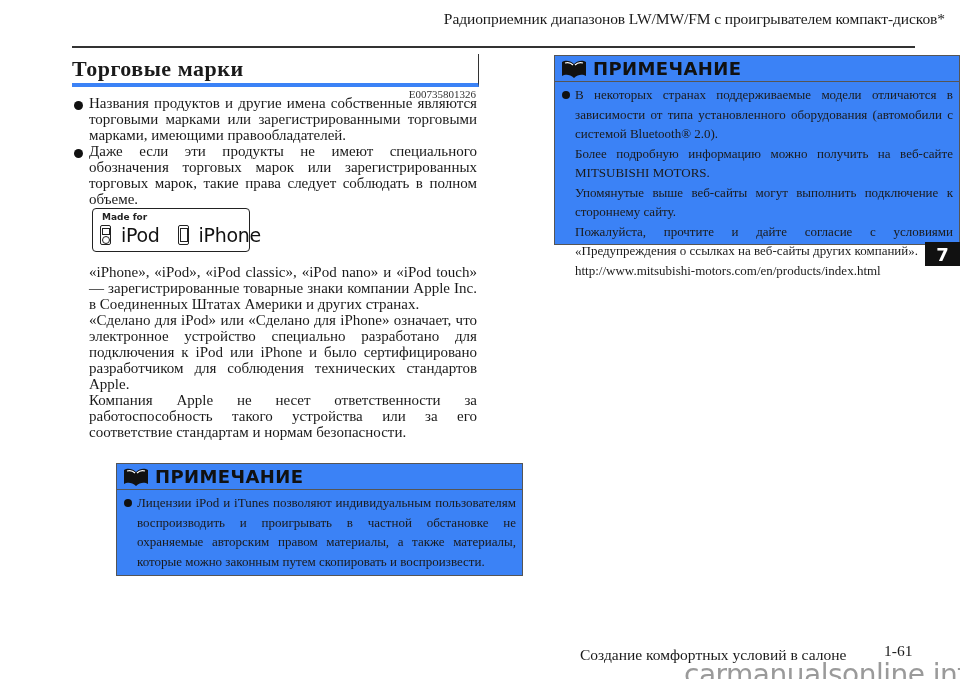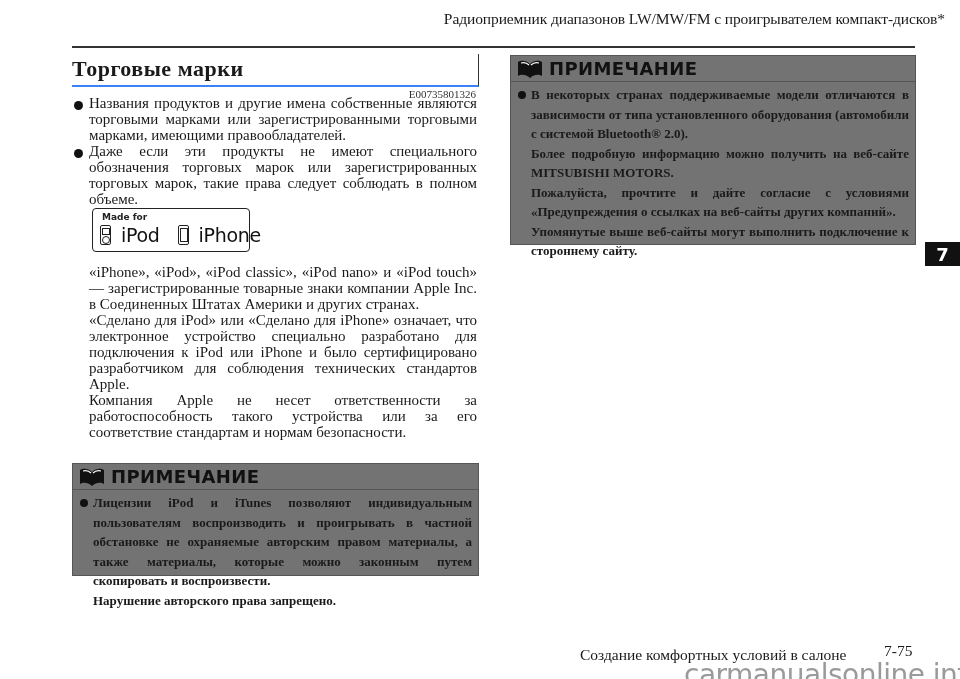--- a/index.html
+++ b/index.html
@@ -5,21 +5,21 @@
   * { box-sizing: border-box; margin: 0; padding: 0; }
   html, body { width: 960px; height: 679px; background: #ffffff; overflow: hidden; }
   body { position: relative; font-family: "Liberation Serif", "DejaVu Serif", serif; color: #1a1a1a; }
 
   .running-header {
     position: absolute; right: 15px; top: 10px;
     font-size: 15.5px; letter-spacing: -0.1px; white-space: nowrap;
   }
   .header-rule { position: absolute; left: 72px; top: 46px; width: 843px; height: 1.5px; background: #333; }
 
-  .section-title-wrap { position: absolute; left: 72px; top: 54px; width: 407px; height: 33px; border-right: 1.5px solid #333; border-bottom: 2px solid #3b82f6; }
+  .section-title-wrap { position: absolute; left: 72px; top: 54px; width: 407px; height: 33px; border-right: 1.5px solid #333; border-bottom: 4px solid #3b82f6; }
   .section-title { position: absolute; left: 0; top: 2px; font-size: 22px; font-weight: bold; letter-spacing: 0.5px; }
   .section-code { position: absolute; left: 380px; top: 88px; width: 96px; text-align: right; font-size: 11px; color: #333; }
 
   .body-text { font-size: 15px; line-height: 16px; text-align: justify; }
   .bullet-list { position: absolute; left: 72px; top: 95px; width: 405px; list-style: none; }
   .bullet-item { position: relative; padding-left: 17px; }
   .bullet-dot { position: absolute; left: 2px; top: 6px; width: 9px; height: 9px; border-radius: 50%; background: #111; }
   .bullet-text { display: block; text-align: justify; text-align-last: left; }
 
   .logo-box {
@@ -31,28 +31,28 @@
   .logo-word { font-size: 19px; color: #111; letter-spacing: -0.3px; }
   .logo-ipod-icon { width: 11px; height: 20px; border: 1.5px solid #222; border-radius: 2px; position: relative; }
   .logo-ipod-icon::before { content: ""; position: absolute; left: 1px; top: 2px; width: 6px; height: 5px; border: 1px solid #222; }
   .logo-ipod-icon::after { content: ""; position: absolute; left: 1px; top: 10px; width: 6px; height: 6px; border: 1px solid #222; border-radius: 50%; }
   .logo-iphone-icon { width: 11px; height: 20px; border: 1.5px solid #222; border-radius: 2px; margin-left: 8px; position: relative; }
   .logo-iphone-icon::before { content: ""; position: absolute; left: 1px; top: 2px; width: 6px; height: 12px; border: 1px solid #222; }
 
   .apple-block { position: absolute; left: 89px; top: 264px; width: 388px; }
   .apple-block p { text-align: justify; text-align-last: left; }
 
-  .note-box { position: absolute; border: 1.5px solid #555; background: #737373; }
+  .note-box { position: absolute; border: 1.5px solid #555; background: #3b82f6; margin-left: 44px; }
   .note-header { height: 26px; border-bottom: 1.5px solid #555; display: flex; align-items: center; padding-left: 6px; gap: 6px; }
   .note-icon { width: 26px; height: 20px; }
   .note-title { font-family: "DejaVu Sans", "Liberation Sans", sans-serif; font-weight: bold; font-size: 18px; letter-spacing: 0.4px; color: #111; }
   .note-body { padding: 3px 6px 4px 6px; font-size: 13px; line-height: 19.5px; }
   .note-body .bullet-item { padding-left: 14px; }
   .note-body .bullet-dot { width: 8px; height: 8px; top: 6px; left: 1px; }
-  .note-body p { text-align: justify; text-align-last: left; font-weight: bold; }
+  .note-body p { text-align: justify; text-align-last: left; }
 
   .note-left { left: 72px; top: 463px; width: 407px; height: 113px; }
   .note-right { left: 510px; top: 55px; width: 406px; height: 190px; }
 
   .chapter-tab {
     position: absolute; left: 925px; top: 242px; width: 35px; height: 24px; background: #111;
     color: #fff; font-family: "DejaVu Sans", sans-serif; font-weight: bold; font-size: 18px;
     display: flex; align-items: center; justify-content: center;
   }
 
@@ -109,45 +109,45 @@
       <path d="M13 5 C17 1 22 1 25 3 L25 17 C22 15 17 15 13 19 Z" fill="#111"></path>
       <path d="M4 4 C7 3 10 4 12 6" stroke="#fff" stroke-width="1.2" fill="none"></path>
       <path d="M22 4 C19 3 16 4 14 6" stroke="#fff" stroke-width="1.2" fill="none"></path>
     </svg>
     <span class="note-title">ПРИМЕЧАНИЕ</span>
   </div>
   <div class="note-body">
     <div class="bullet-item">
       <span class="bullet-dot"></span>
       <p>Лицензии iPod и iTunes позволяют индивидуальным пользователям воспроизводить и проигрывать в частной обстановке не охраняемые авторским правом материалы, а также материалы, которые можно законным путем скопировать и воспроизвести.</p>
-      <p>Нарушение авторского права запрещено.</p>
     </div>
   </div>
 </div>
 
 <div class="note-box note-right">
   <div class="note-header">
     <svg class="note-icon" viewBox="0 0 26 20">
       <path d="M13 5 C9 1 4 1 1 3 L1 17 C4 15 9 15 13 19 Z" fill="#111"></path>
       <path d="M13 5 C17 1 22 1 25 3 L25 17 C22 15 17 15 13 19 Z" fill="#111"></path>
       <path d="M4 4 C7 3 10 4 12 6" stroke="#fff" stroke-width="1.2" fill="none"></path>
       <path d="M22 4 C19 3 16 4 14 6" stroke="#fff" stroke-width="1.2" fill="none"></path>
     </svg>
     <span class="note-title">ПРИМЕЧАНИЕ</span>
   </div>
   <div class="note-body">
     <div class="bullet-item">
       <span class="bullet-dot"></span>
       <p>В некоторых странах поддерживаемые модели отличаются в зависимости от типа установленного оборудования (автомобили с системой Bluetooth® 2.0).</p>
       <p>Более подробную информацию можно получить на веб-сайте MITSUBISHI MOTORS.</p>
+      <p>Упомянутые выше веб-сайты могут выполнить подключение к стороннему сайту.</p>
       <p>Пожалуйста, прочтите и дайте согласие с условиями «Предупреждения о ссылках на веб-сайты других компаний».</p>
-      <p>Упомянутые выше веб-сайты могут выполнить подключение к стороннему сайту.</p>
+      <p>http://www.mitsubishi-motors.com/en/products/index.html</p>
     </div>
   </div>
 </div>
 
 <div class="chapter-tab">7</div>
 
 <div class="footer">
   <span class="footer-section">Создание комфортных условий в салоне</span>
-  <span class="footer-page">7-75</span>
+  <span class="footer-page">1-61</span>
 </div>
 <div class="watermark">carmanualsonline.info</div>
 
 </body></html>

